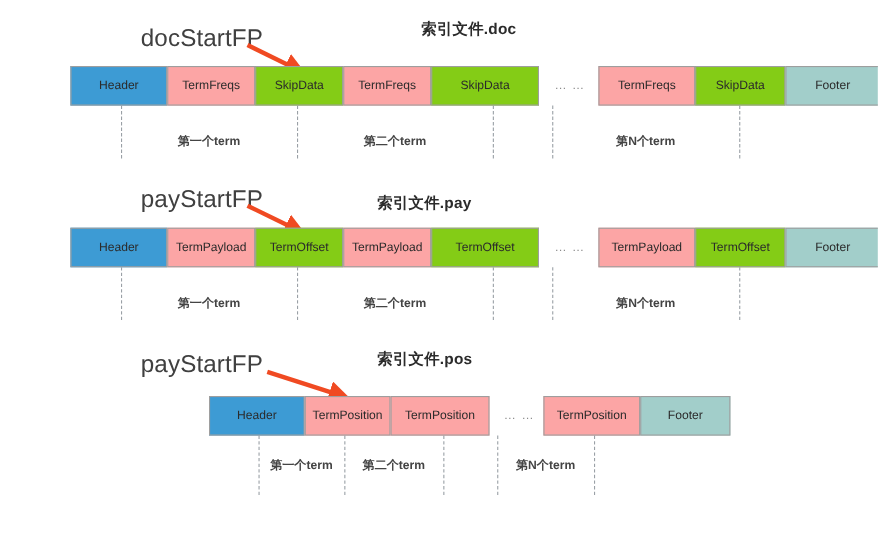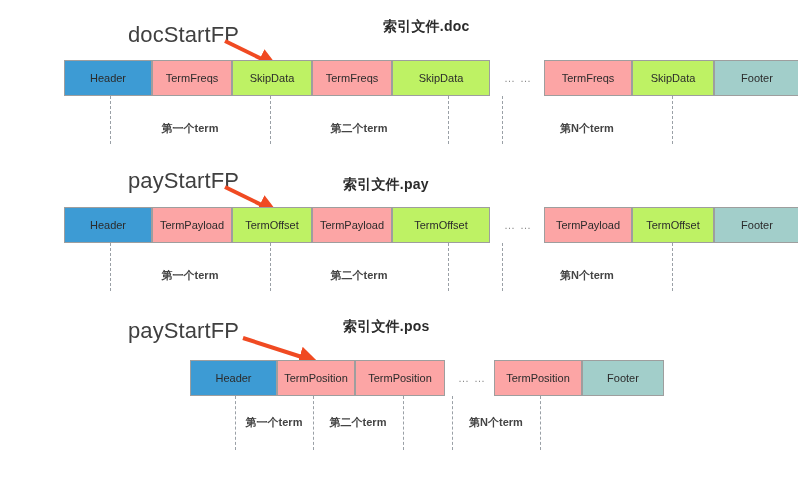--- a/index.html
+++ b/index.html
@@ -64,21 +64,21 @@
     display: flex;
     align-items: center;
     justify-content: center;
     font-size: 11px;
     color: #2b2b2b;
     white-space: nowrap;
     overflow: hidden;
   }
   .c-header  { background: #3d9bd4; }
   .c-lav     { background: #fca5a5; }
-  .c-olive   { background: #bef264; }
+  .c-olive   { background: #84cc16; }
   .c-teal    { background: #a2ceca; }
 
   
   .ellipsis {
     position: absolute;
     font-size: 11px;
     color: #8a8a8a;
     letter-spacing: 1px;
     white-space: nowrap;
     display: flex;

